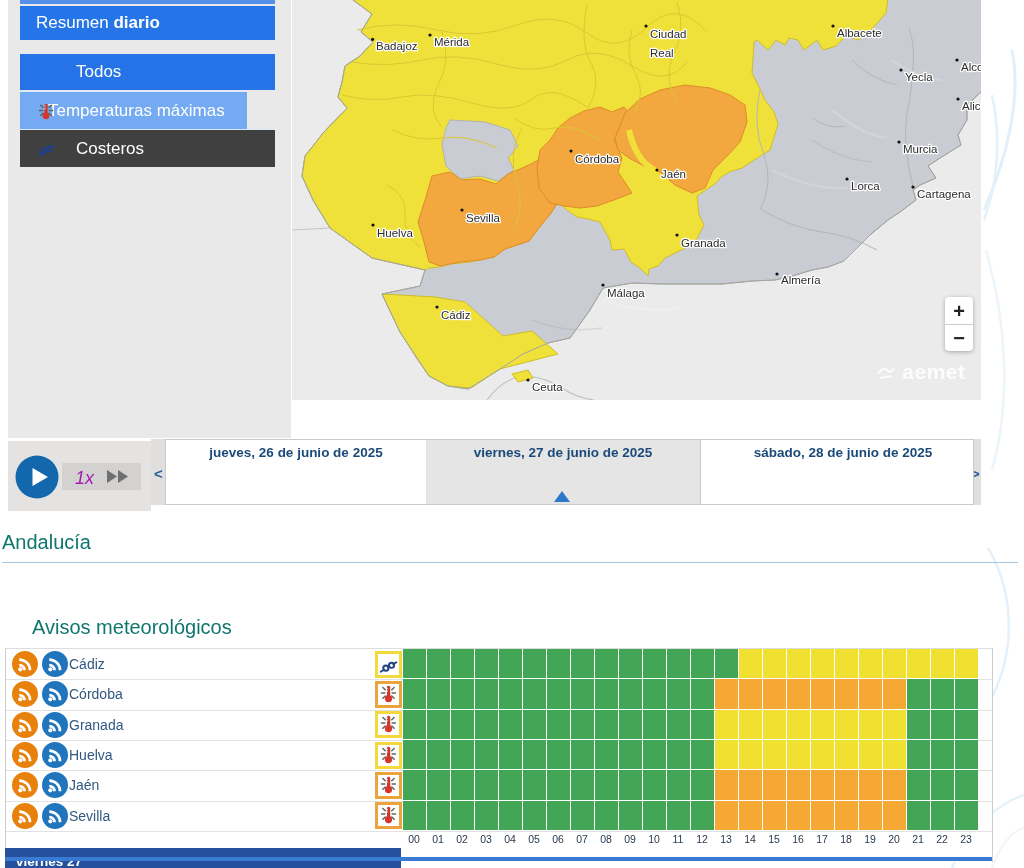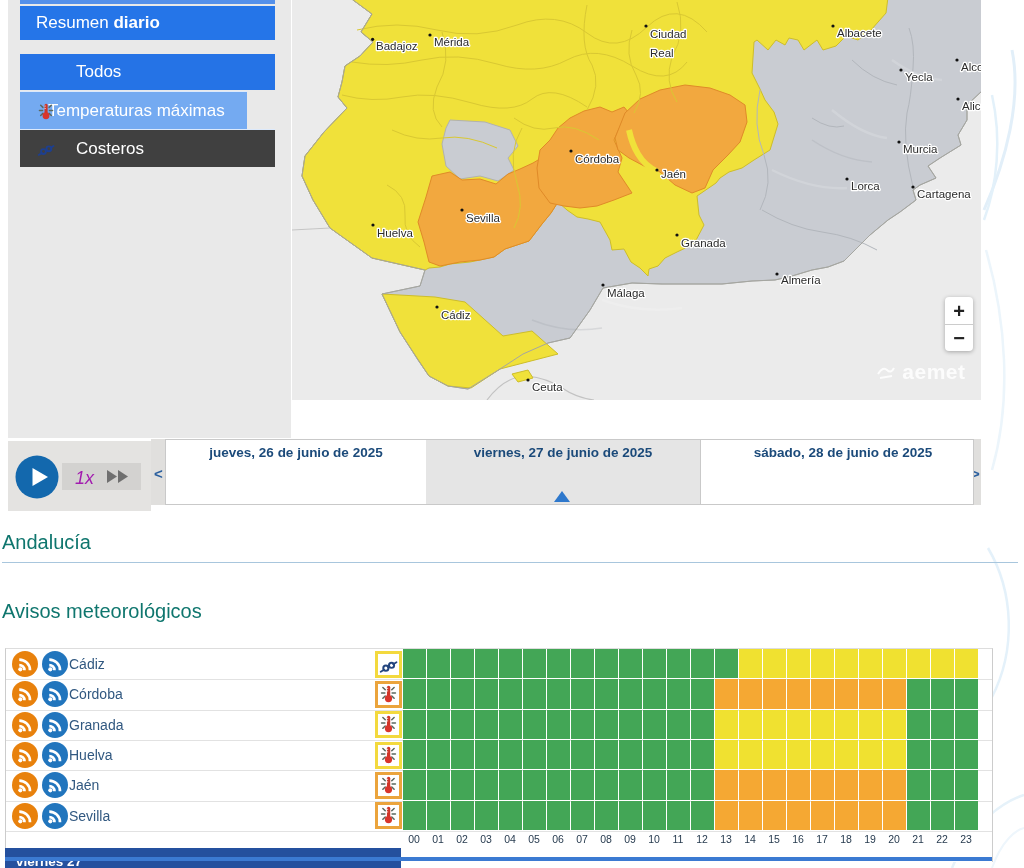--- a/index.html
+++ b/index.html
@@ -255,21 +255,21 @@
 <div id="cell2" class="tlcell abs">
     <div>viernes, 27 de junio de 2025</div>
   </div>
 <div id="cell3" class="tlcell abs">
     <div>sábado, 28 de junio de 2025</div>
   </div>
 <div id="tri" class="abs"></div>
 
 <div class="h2 abs" style="top:531px;">Andalucía</div>
 <div id="hr1" class="abs"></div>
-<div class="h2 abs" style="top:600px;">Avisos meteorológicos</div>
+<div class="h2 abs" style="top:616px;margin-left:30px;">Avisos meteorológicos</div>
 
 <div id="tbl" class="abs">
     <div class="trow" style="top:0.0px">
   <span style="left:6px" class="rss">
         <svg class="rss" viewBox="0 0 25 25">
           <circle cx="12.5" cy="12.5" r="12.5" fill="#e8810c"></circle>
           <g stroke="#fff" fill="none">
             <path d="M7,13.5 a5,5 0 0 1 5,5" stroke-width="2.6"></path>
             <path d="M7,8.2 a10.3,10.3 0 0 1 10.3,10.3" stroke-width="2.6"></path>
           </g>

